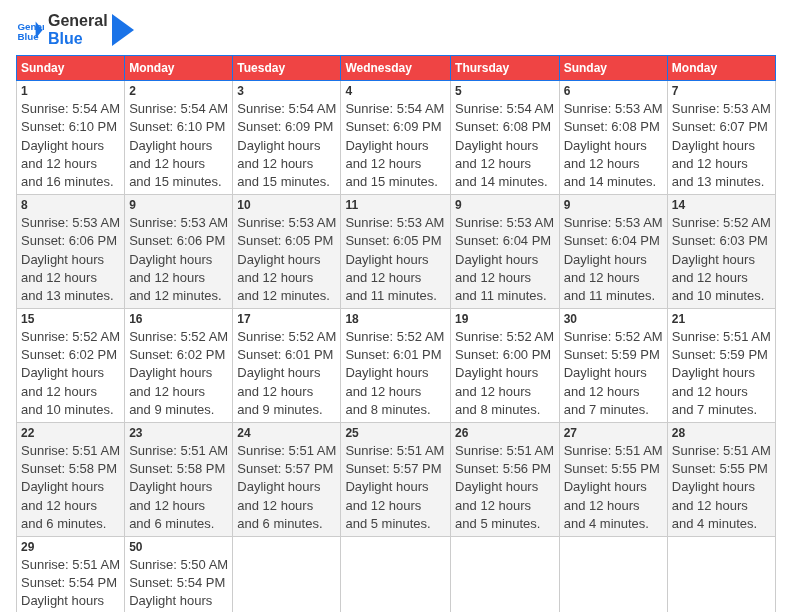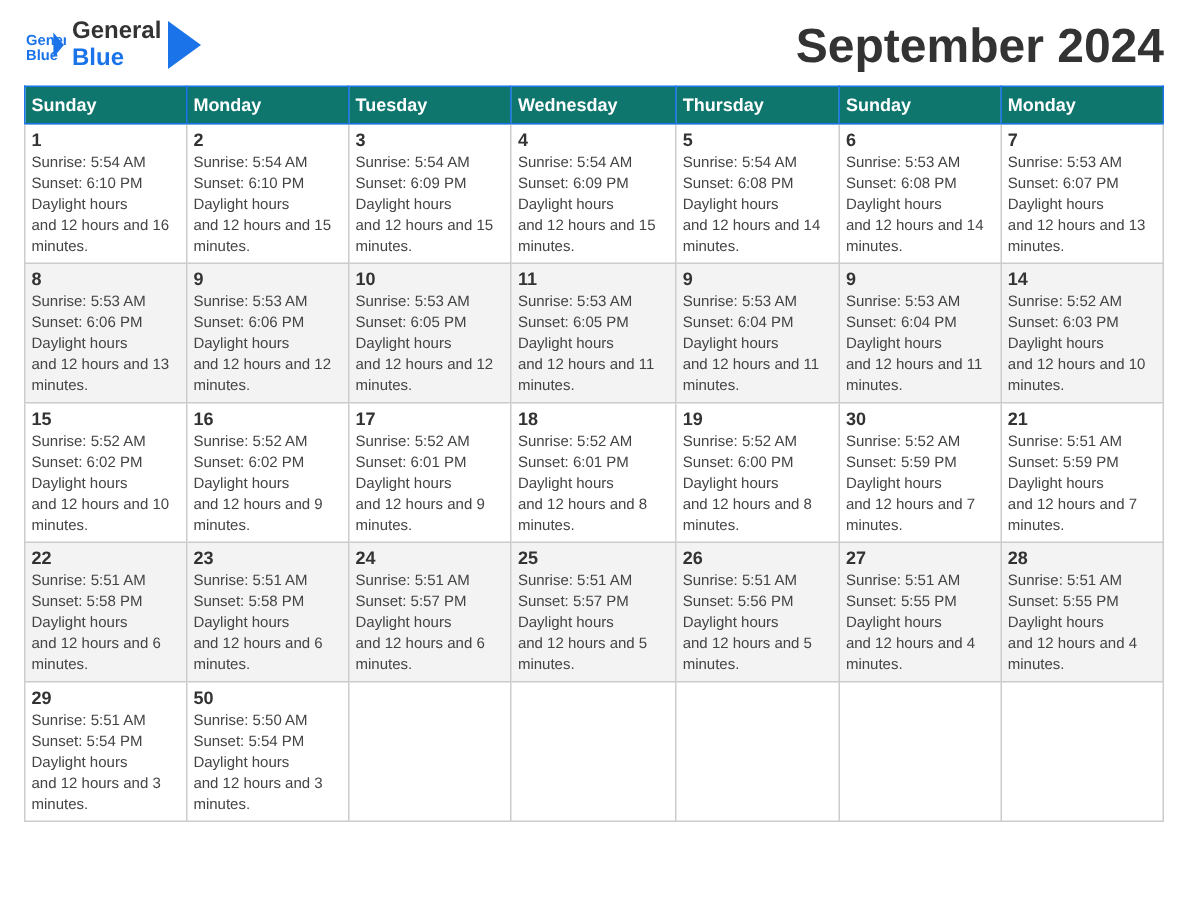--- a/index.html
+++ b/index.html
@@ -66,35 +66,35 @@
       height: 78px;
     }
     .day-num {
       font-size: 12px;
       font-weight: bold;
       color: #333;
       display: block;
       margin-bottom: 2px;
     }
     .day-info {
-      font-size: 10px;
+      font-size: 13px;
       color: #444;
       line-height: 1.4;
     }
     .empty-cell {
       background: #f9f9f9;
     }
     tr:nth-child(odd) td {
       background: #fff;
     }
     tr:nth-child(even) td {
       background: #f3f3f3;
     }
     .calendar thead tr th {
-      background: #0f766e;
+      background: #ef4444;
     }
   </style>
 </head>
 <body>
 
 <div class="page">
   <div class="header">
     <div class="logo">
       <svg class="logo-icon" viewBox="0 0 40 40" xmlns="http://www.w3.org/2000/svg">
         <text x="2" y="20" font-size="14" font-weight="bold" fill="#1a73e8">General</text>
@@ -103,21 +103,20 @@
       </svg>
       <div style="display:flex;flex-direction:column;line-height:1.1;">
         <span style="font-size:16px;font-weight:bold;color:#333;">General</span>
         <span style="font-size:16px;font-weight:bold;color:#1a73e8;">Blue</span>
       </div>
       <svg width="22" height="32" viewBox="0 0 22 32" style="margin-left:2px;">
         <polygon points="0,0 22,16 0,32" fill="#1a73e8"></polygon>
       </svg>
     </div>
     <div class="title-block">
-      <div class="month-title">September 2024</div>
     </div>
   </div>
 
   <table class="calendar">
     <thead>
       <tr>
         <th>Sunday</th>
         <th>Monday</th>
         <th>Tuesday</th>
         <th>Wednesday</th>

